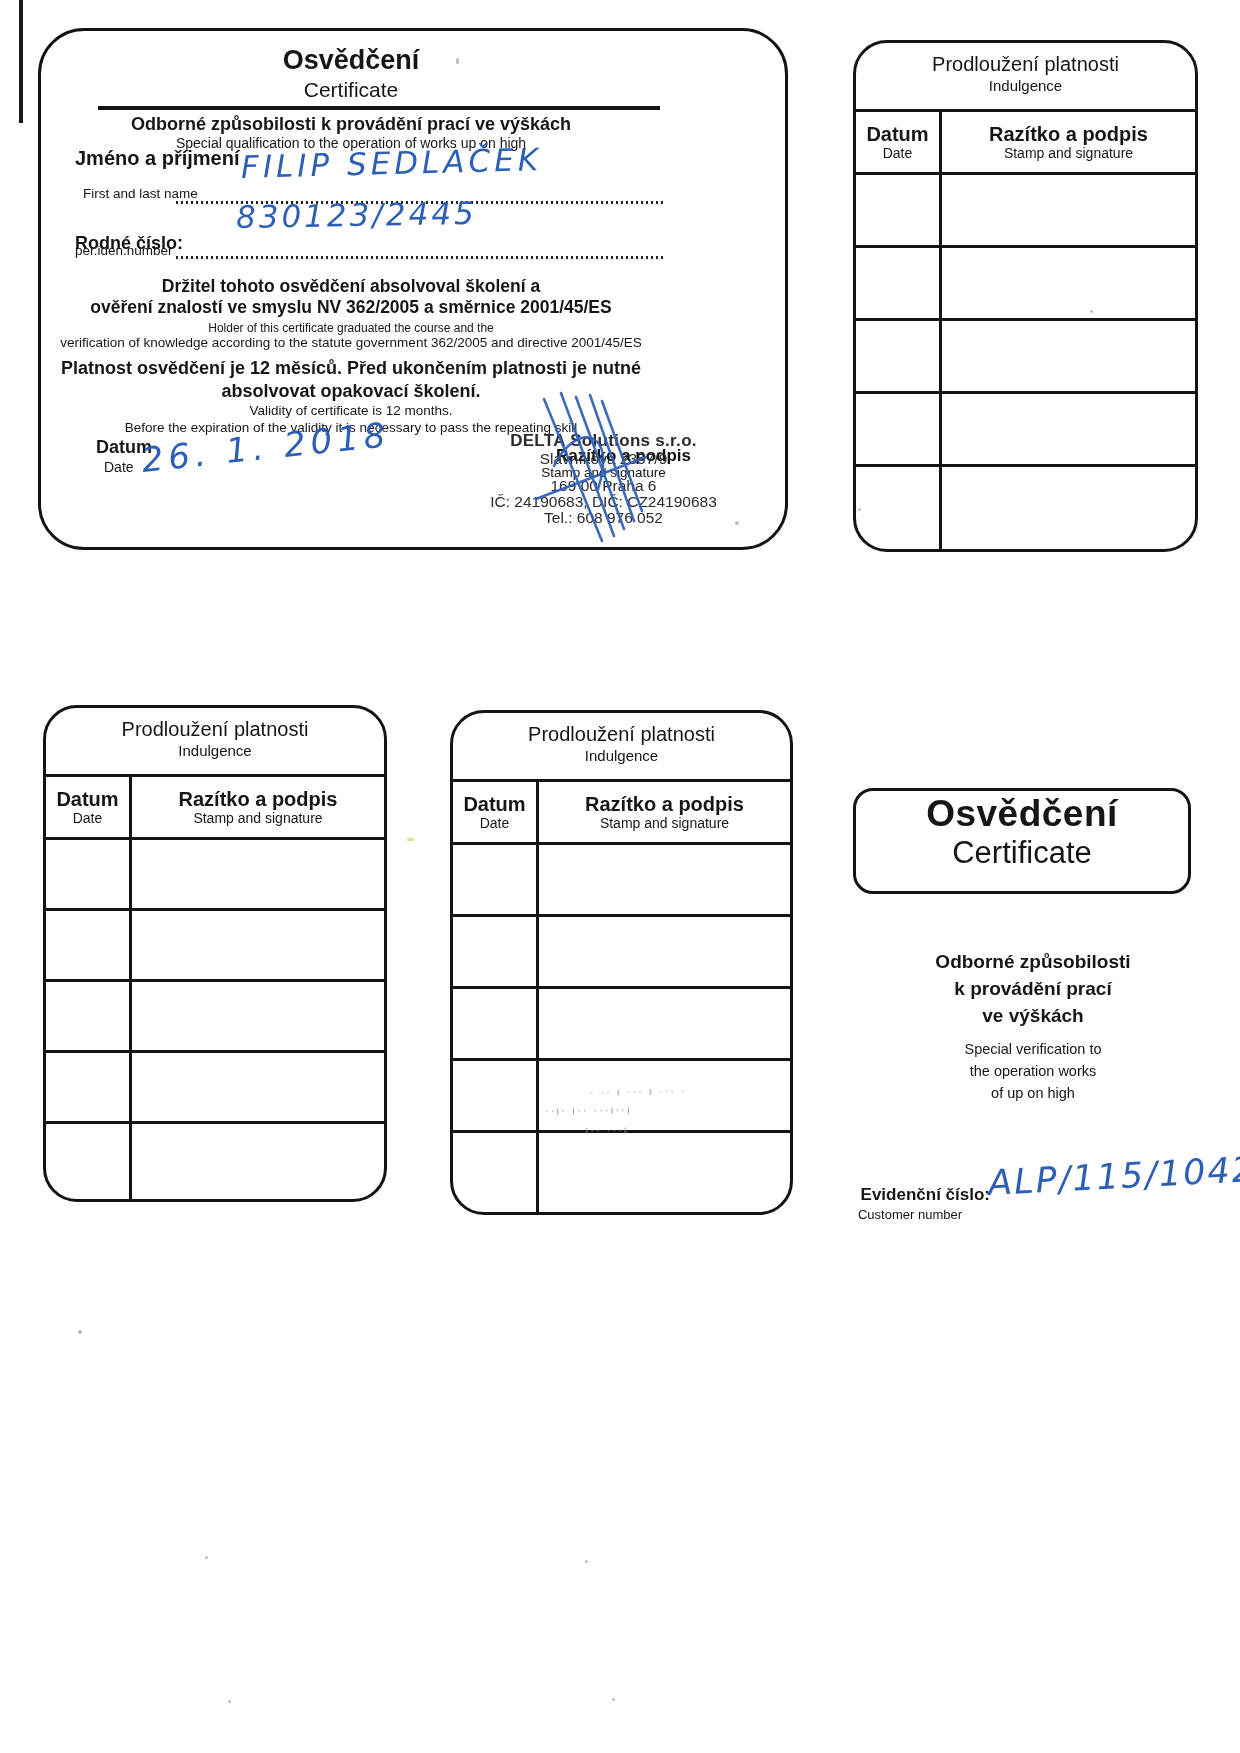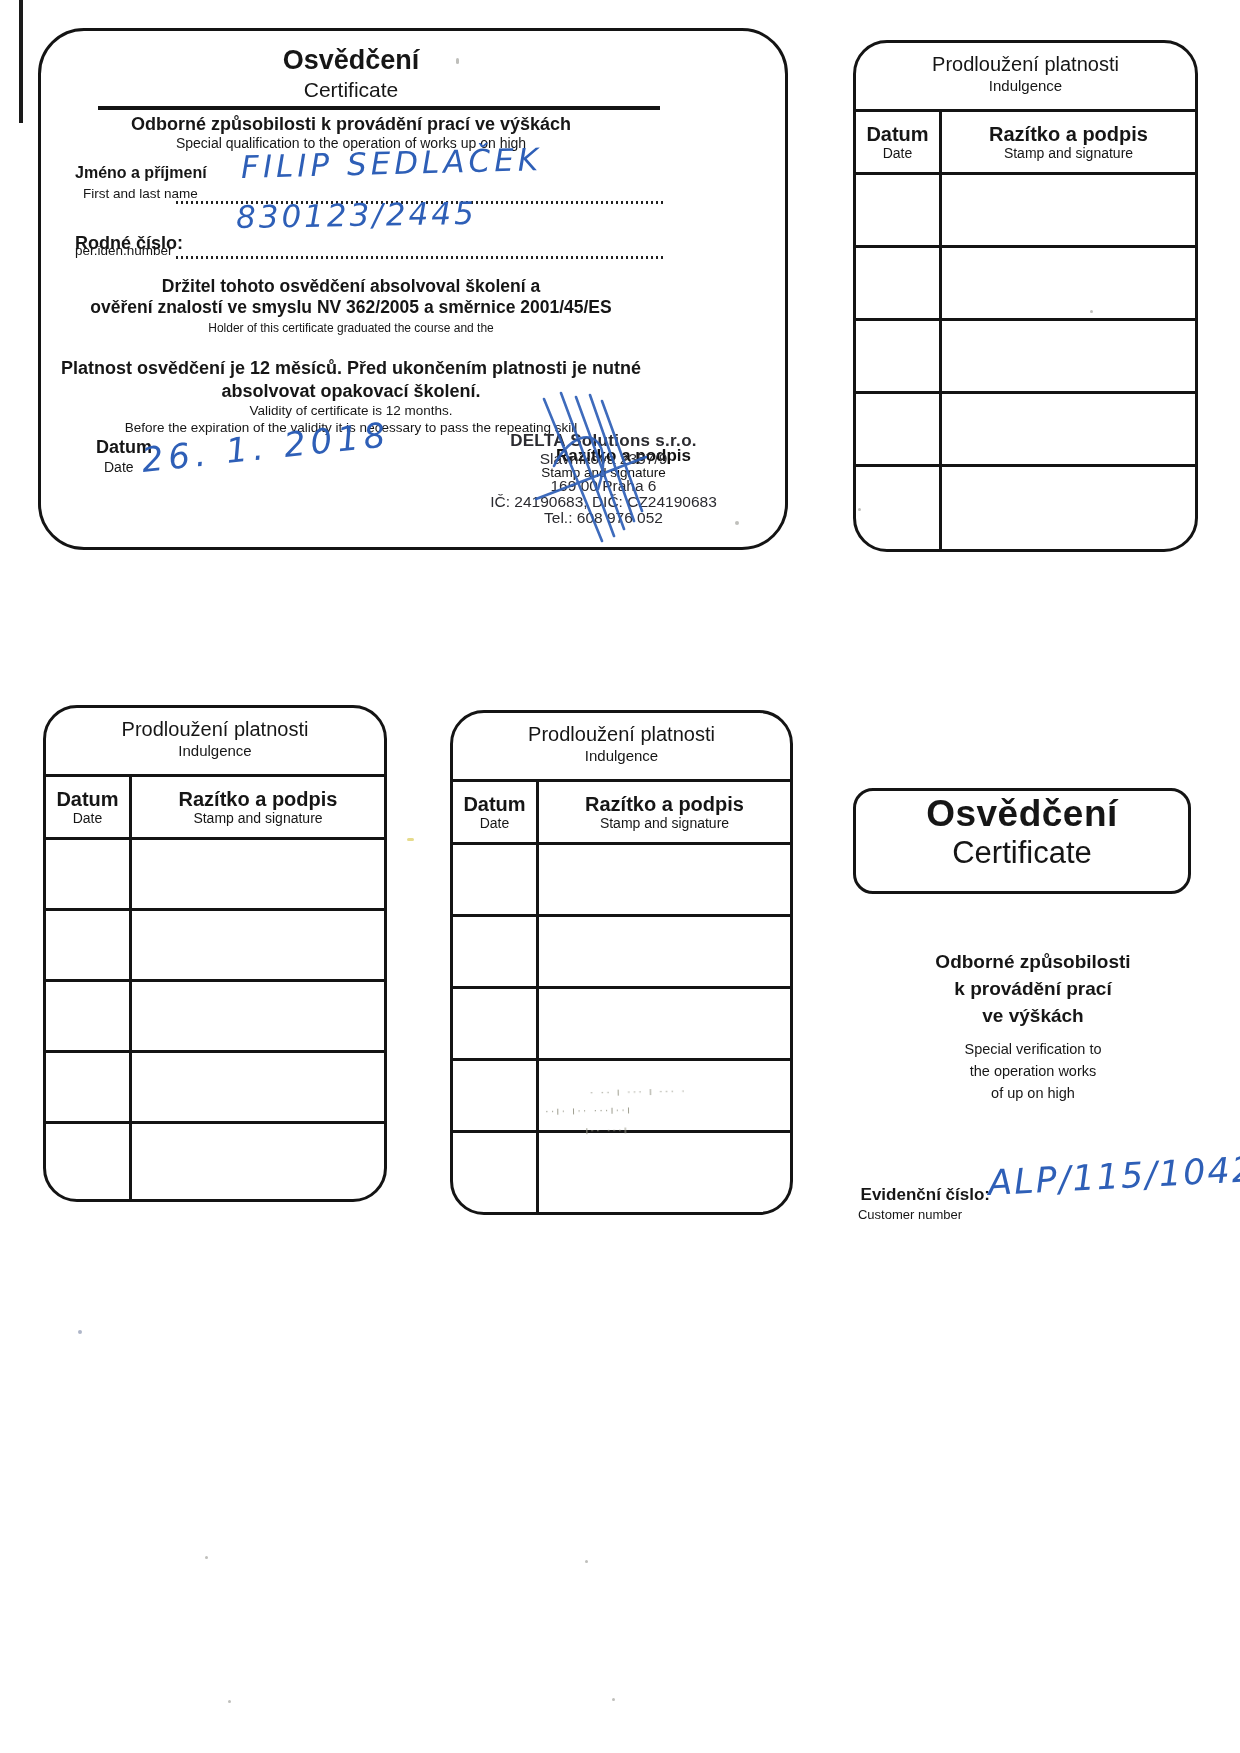--- a/index.html
+++ b/index.html
@@ -81,33 +81,34 @@
   <div class="front-panel">
 
     <div class="fp-line b" style="top:14px; font-size:27px;">Osvědčení</div>
     <div class="fp-line" style="top:47px; font-size:21px;">Certificate</div>
 
     <div class="rule" style="left:57px; top:75px; width:562px; height:3.5px;"></div>
 
     <div class="fp-line b nowrap" style="top:83px; font-size:18px;">Odborné způsobilosti k provádění prací ve výškách</div>
     <div class="fp-line nowrap" style="top:104px; font-size:14px;">Special qualification to the operation of works up on high</div>
 
-    <div class="abs b nowrap" style="left:34px; top:133px; font-size:16px;">Jméno a příjmení</div>
+    <div class="abs b nowrap" style="left:34px; top:116px; font-size:20px;">Jméno a příjmení</div>
     <div class="abs nowrap" style="left:42px; top:155px; font-size:13.5px;">First and last name</div>
     <div class="dotted" style="left:135px; top:170px; width:487px;"></div>
     <div class="hand nowrap" style="left:200px; top:114px; font-size:31px; letter-spacing:4px; transform:rotate(-1.5deg);">FILIP SEDLAČEK</div>
 
     <div class="abs b nowrap" style="left:34px; top:190px; font-size:18px;margin-top:12px;">Rodné číslo:</div>
     <div class="abs nowrap" style="left:34px; top:212px; font-size:13.5px;">per.iden.number</div>
     <div class="dotted" style="left:135px; top:225px; width:487px;"></div>
     <div class="hand nowrap" style="left:195px; top:166px; font-size:31px; letter-spacing:3px; transform:rotate(-1deg);">830123/2445</div>
 
     <div class="fp-line b nowrap" style="top:245px; font-size:17.5px;">Držitel tohoto osvědčení absolvoval školení a</div>
     <div class="fp-line b nowrap" style="top:266px; font-size:17.5px;">ověření znalostí ve smyslu NV 362/2005 a směrnice 2001/45/ES</div>
     <div class="fp-line nowrap" style="top:290px; font-size:12px;">Holder of this certificate graduated the course and the</div>
+    <div class="fp-line nowrap" style="top:304px; font-size:13.5px;">verification of knowledge according to the statute government 362/2005 and directive 2001/45/ES</div>
 
     <div class="fp-line b nowrap" style="top:327px; font-size:18px;">Platnost osvědčení je 12  měsíců. Před ukončením platnosti je nutné</div>
     <div class="fp-line b nowrap" style="top:350px; font-size:18px;">absolvovat opakovací školení.</div>
     <div class="fp-line nowrap" style="top:372px; font-size:13.5px;">Validity of certificate is 12 months.</div>
     <div class="fp-line nowrap" style="top:389px; font-size:13.5px;">Before the expiration of the validity it is necessary to pass the repeating skill</div>
 
     <div class="abs b nowrap" style="left:55px; top:406px; font-size:18px;">Datum</div>
     <div class="abs nowrap" style="left:63px; top:428px; font-size:14px;">Date</div>
     <div class="hand nowrap" style="left:100px; top:396px; font-size:34px; letter-spacing:5px; transform:rotate(-6deg);">26. 1. 2018</div>
 

